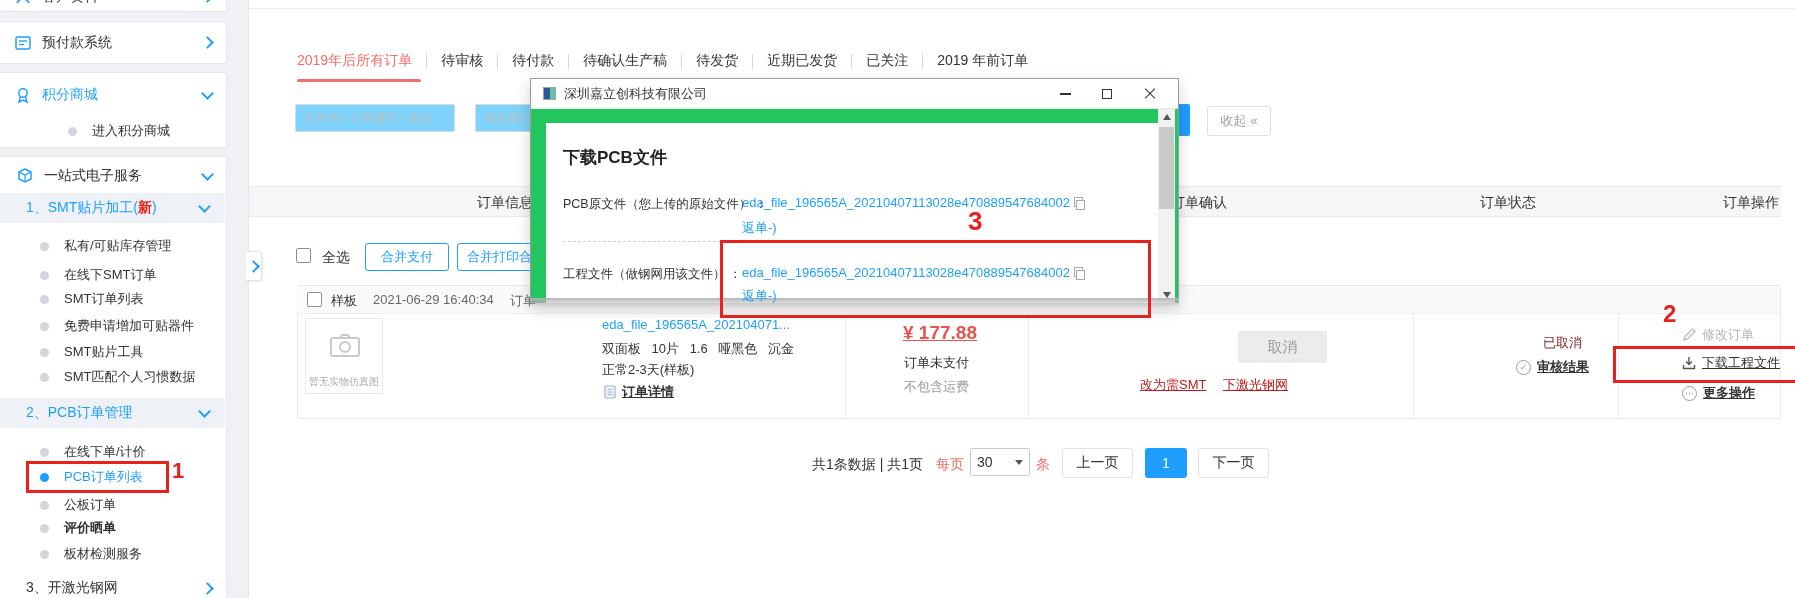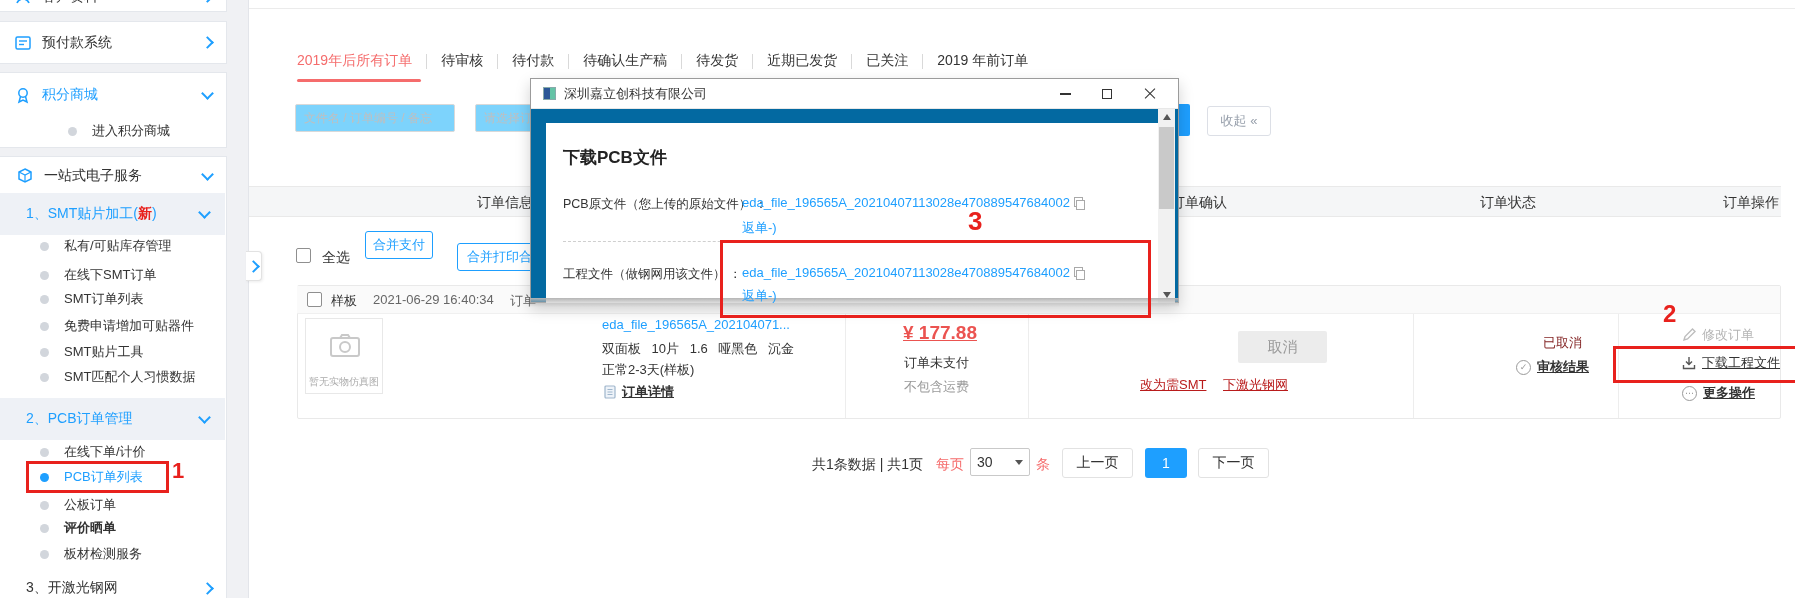--- a/index.html
+++ b/index.html
@@ -9,21 +9,21 @@
   
   .side-strip{position:absolute;left:0;top:0;width:248px;height:598px;background:#f0f1f4;border-right:1px solid #e3e5ea;}
   .card{position:absolute;left:0;width:227px;background:#fff;border:1px solid #e4e7ec;border-left:none;box-sizing:border-box;}
   .srow{display:flex;align-items:center;height:100%;padding:0 14px;box-sizing:border-box;gap:10px;}
   .srow .grow{flex:1;}
   .side-title{font-size:14px;color:#333;}
   .side-title.blue{color:#1e9fff;}
   .cv{display:inline-block;width:7px;height:7px;border-right:2px solid #1e9fff;border-bottom:2px solid #1e9fff;}
   .cv.r{transform:rotate(-45deg);}
   .cv.d{transform:rotate(45deg);margin-top:-3px;}
-  .shead{position:absolute;left:0;width:225px;height:42px;background:#eef1f6;display:flex;align-items:center;
+  .shead{position:absolute;left:0;width:225px;height:30px;background:#eef1f6;display:flex;align-items:center;
          padding:0 16px 0 26px;box-sizing:border-box;color:#1e9fff;font-size:14px;}
   .sitem{position:absolute;left:40px;display:flex;align-items:center;gap:15px;font-size:13px;color:#333;white-space:nowrap;}
   .blt{width:9px;height:9px;border-radius:50%;background:#d2d6dc;flex:0 0 auto;}
   .blt.on{background:#1e9fff;}
   .sicon{width:18px;height:18px;flex:0 0 auto;}
   
   .main-topline{position:absolute;left:249px;top:8px;width:1546px;height:0;border-top:1px solid #ebebeb;}
   .tabs{position:absolute;left:297px;top:52px;display:flex;align-items:center;font-size:14px;color:#333;}
   .tab{white-space:nowrap;cursor:pointer;}
   .tab.active{color:#f56c6c;}
@@ -55,21 +55,21 @@
       color:#9a9a9a;font-size:15px;display:flex;align-items:center;justify-content:center;}
   .pgbtn{position:absolute;height:30px;border:1px solid #e2e2e2;border-radius:3px;background:#fff;color:#333;font-size:14px;
       display:flex;align-items:center;justify-content:center;box-sizing:border-box;}
   .pgcur{position:absolute;left:1145px;top:448px;width:42px;height:30px;background:#1e9fff;border-radius:3px;color:#fff;
       font-size:14px;display:flex;align-items:center;justify-content:center;}
   .red-txt{color:#f56c6c;}
   .select30{position:absolute;left:970px;top:448px;width:60px;height:28px;border:1px solid #c9c9c9;border-radius:2px;background:#fff;
       display:flex;align-items:center;justify-content:space-between;padding:0 6px;box-sizing:border-box;font-size:14px;color:#333;}
   .caret-dn{width:0;height:0;border-left:4px solid transparent;border-right:4px solid transparent;border-top:5px solid #555;}
   
-  .modal{position:absolute;left:530px;top:78px;width:649px;height:225px;background:#0369a1;border:1px solid #9b9b9b;
+  .modal{position:absolute;left:530px;top:78px;width:649px;height:225px;background:#22c55e;border:1px solid #9b9b9b;
          box-sizing:border-box;z-index:30;box-shadow:0 6px 14px rgba(0,0,0,.18);}
   .modal-titlebar{position:absolute;left:0;top:0;width:100%;height:30px;background:#fff;border-bottom:1px solid #e8e8e8;
          display:flex;align-items:center;padding:0 12px;box-sizing:border-box;gap:8px;}
   .modal-title{font-size:13px;color:#333;flex:1;white-space:nowrap;overflow:hidden;}
   .appicon{width:13px;height:13px;display:inline-block;background:linear-gradient(90deg,#2b5797 0 6px,#64c3a6 6px 13px);border:1px solid #8aa;box-sizing:border-box;}
   .winbtn{width:34px;height:22px;display:flex;align-items:center;justify-content:center;}
   .mini{width:11px;height:0;border-top:2px solid #333;}
   .maxi{width:10px;height:10px;border:1.5px solid #333;box-sizing:border-box;}
   .xwrap{position:relative;width:12px;height:12px;}
   .xwrap i{position:absolute;left:0;top:5px;width:14px;height:0;border-top:1.6px solid #333;}
@@ -245,21 +245,21 @@
 
   <div class="thead">
     <span style="left:228px;">订单信息</span>
     <span style="left:922px;">订单确认</span>
     <span style="left:1231px;">订单状态</span>
     <span style="left:1474px;">订单操作</span>
   </div>
 
   <span class="cbx" style="left:296px;top:248px;"></span>
   <span class="toolbar-label" style="left:322px;top:249px;">全选</span>
-  <div class="obtn" style="left:365px;top:231px;width:68px;">
+  <div class="obtn" style="left:365px;top:243px;width:84px;">
       <span>合并支付</span>
     </div>
   <div class="obtn" style="left:457px;top:243px;width:98px;">
       <span>合并打印合同</span>
     </div>
 
   <div class="order-card"></div>
   <div class="order-head"></div>
   <span class="cbx" style="left:307px;top:292px;z-index:2;"></span>
   <span class="abs" style="left:331px;top:292px;font-size:13px;color:#333;z-index:2;">样板</span>

